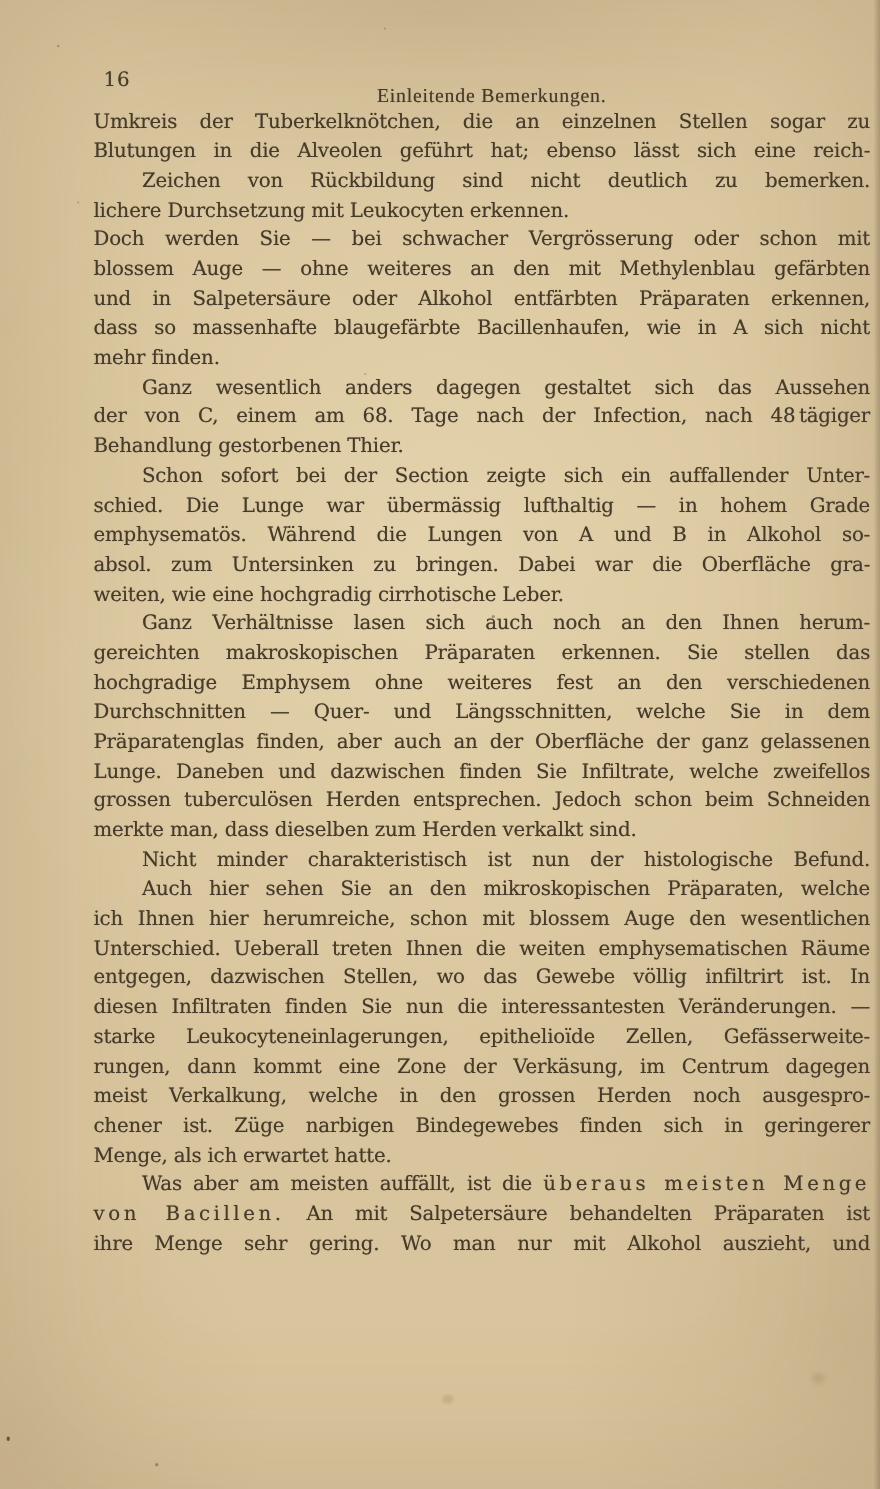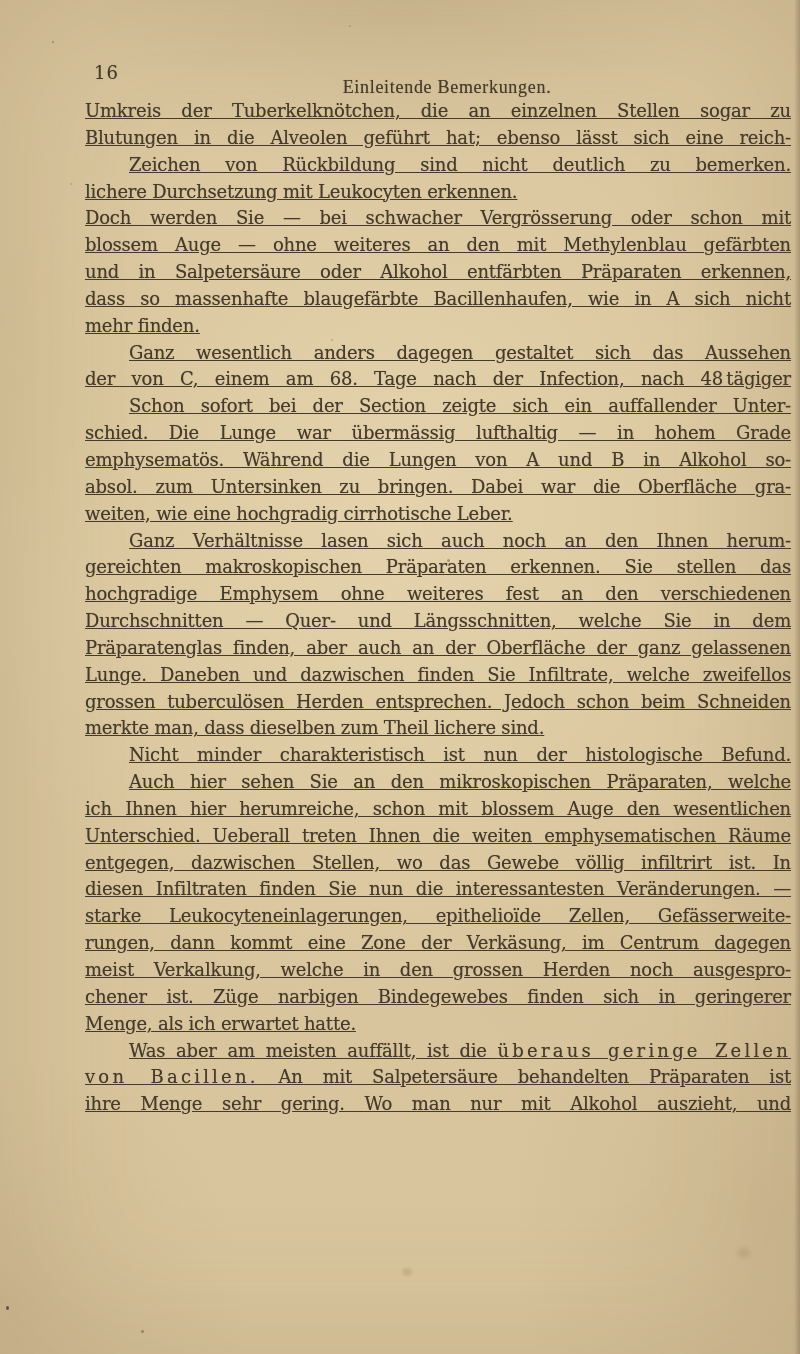--- a/index.html
+++ b/index.html
@@ -21,21 +21,21 @@
   }
   .head, .text-block{ text-shadow:0 0 .7px rgba(70,59,42,.55); }
 
   .head{position:absolute;top:62px;left:0;right:0;height:26px;font-size:18px;}
   .pagenum{position:absolute;left:94px;top:0;letter-spacing:1px;}
   .head-title{position:absolute;left:447px;top:15px;transform:translateX(-50%);
     letter-spacing:.7px;white-space:nowrap;font-family:Liberation Serif, serif;}
 
   .text-block{position:absolute;left:85px;top:98px;width:706px;
     font-size:18px;line-height:26.85px;}
-  .line{height:26.85px;letter-spacing:-0.2px;overflow:visible;text-decoration:underline;}
+  .line{height:26.85px;letter-spacing:-0.2px;overflow:visible;}
   .line.j{text-align:justify;text-align-last:justify;}
   .line.ind{padding-left:44px;}
   .g{letter-spacing:3.2px;}
 
   .edge-right{position:absolute;top:0;right:0;width:6px;height:100%;
     background:linear-gradient(to left, rgba(90,74,48,.32), rgba(90,74,48,0));}
 
   .speck{position:absolute;border-radius:50%;}
   .s1{left:52px;top:41px;width:2px;height:2px;background:rgba(110,92,64,.55);}
   .s2{left:349px;top:25px;width:2px;height:2px;background:rgba(120,100,70,.40);}
@@ -61,45 +61,46 @@
       <div class="line j"><span>Blutungen in die Alveolen geführt hat; ebenso lässt sich eine reich-</span></div>
       <div class="line j ind"><span>Zeichen von Rückbildung sind nicht deutlich zu bemerken.</span></div>
       <div class="line"><span>lichere Durchsetzung mit Leukocyten erkennen.</span></div>
       <div class="line j"><span>Doch werden Sie — bei schwacher Vergrösserung oder schon mit</span></div>
       <div class="line j"><span>blossem Auge — ohne weiteres an den mit Methylenblau gefärbten</span></div>
       <div class="line j"><span>und in Salpetersäure oder Alkohol entfärbten Präparaten erkennen,</span></div>
       <div class="line j"><span>dass so massenhafte blaugefärbte Bacillenhaufen, wie in A sich nicht</span></div>
       <div class="line"><span>mehr finden.</span></div>
       <div class="line j ind"><span>Ganz wesentlich anders dagegen gestaltet sich das Aussehen</span></div>
       <div class="line j"><span>der von C, einem am 68. Tage nach der Infection, nach 48 tägiger</span></div>
+      <div class="line"><span>Behandlung gestorbenen Thier.</span></div>
       <div class="line j ind"><span>Schon sofort bei der Section zeigte sich ein auffallender Unter-</span></div>
       <div class="line j"><span>schied.  Die Lunge war übermässig lufthaltig — in hohem Grade</span></div>
       <div class="line j"><span>emphysematös.  Während die Lungen von A und B in Alkohol so-</span></div>
       <div class="line j"><span>absol. zum Untersinken zu bringen.  Dabei war die Oberfläche gra-</span></div>
       <div class="line"><span>weiten, wie eine hochgradig cirrhotische Leber.</span></div>
       <div class="line j ind"><span>Ganz Verhältnisse lasen sich auch noch an den Ihnen herum-</span></div>
       <div class="line j"><span>gereichten makroskopischen Präparaten erkennen.  Sie stellen das</span></div>
       <div class="line j"><span>hochgradige Emphysem ohne weiteres fest an den verschiedenen</span></div>
       <div class="line j"><span>Durchschnitten — Quer- und Längsschnitten, welche Sie in dem</span></div>
       <div class="line j"><span>Präparatenglas finden, aber auch an der Oberfläche der ganz gelassenen</span></div>
       <div class="line j"><span>Lunge. Daneben und dazwischen finden Sie Infiltrate, welche zweifellos</span></div>
       <div class="line j"><span>grossen tuberculösen Herden entsprechen. Jedoch schon beim Schneiden</span></div>
-      <div class="line"><span>merkte man, dass dieselben zum Theil lichere sind.</span></div>
+      <div class="line"><span>merkte man, dass dieselben zum Herden verkalkt sind.</span></div>
       <div class="line j ind"><span>Nicht minder charakteristisch ist nun der histologische Befund.</span></div>
       <div class="line j ind"><span>Auch hier sehen Sie an den mikroskopischen Präparaten, welche</span></div>
       <div class="line j"><span>ich Ihnen hier herumreiche, schon mit blossem Auge den wesentlichen</span></div>
       <div class="line j"><span>Unterschied. Ueberall treten Ihnen die weiten emphysematischen Räume</span></div>
       <div class="line j"><span>entgegen, dazwischen Stellen, wo das Gewebe völlig infiltrirt ist.  In</span></div>
       <div class="line j"><span>diesen Infiltraten finden Sie nun die interessantesten Veränderungen. —</span></div>
       <div class="line j"><span>starke Leukocyteneinlagerungen, epithelioïde Zellen, Gefässerweite-</span></div>
       <div class="line j"><span>rungen, dann kommt eine Zone der Verkäsung, im Centrum dagegen</span></div>
       <div class="line j"><span>meist Verkalkung, welche in den grossen Herden noch ausgespro-</span></div>
       <div class="line j"><span>chener ist.  Züge narbigen Bindegewebes finden sich in geringerer</span></div>
       <div class="line"><span>Menge, als ich erwartet hatte.</span></div>
-      <div class="line j ind"><span>Was aber am meisten auffällt, ist die </span><span class="g">überaus geringe Zellen</span></div>
+      <div class="line j ind"><span>Was aber am meisten auffällt, ist die </span><span class="g">überaus meisten Menge</span></div>
       <div class="line j"><span class="g">von Bacillen.</span><span>  An mit Salpetersäure behandelten Präparaten ist</span></div>
       <div class="line j"><span>ihre Menge sehr gering.  Wo man nur mit Alkohol auszieht, und</span></div>
     </div>
 
   <div class="edge-right"></div>
 
   <div class="speck s1"></div>
   <div class="speck s2"></div>
   <div class="speck s3"></div>
   <div class="speck s4"></div>

